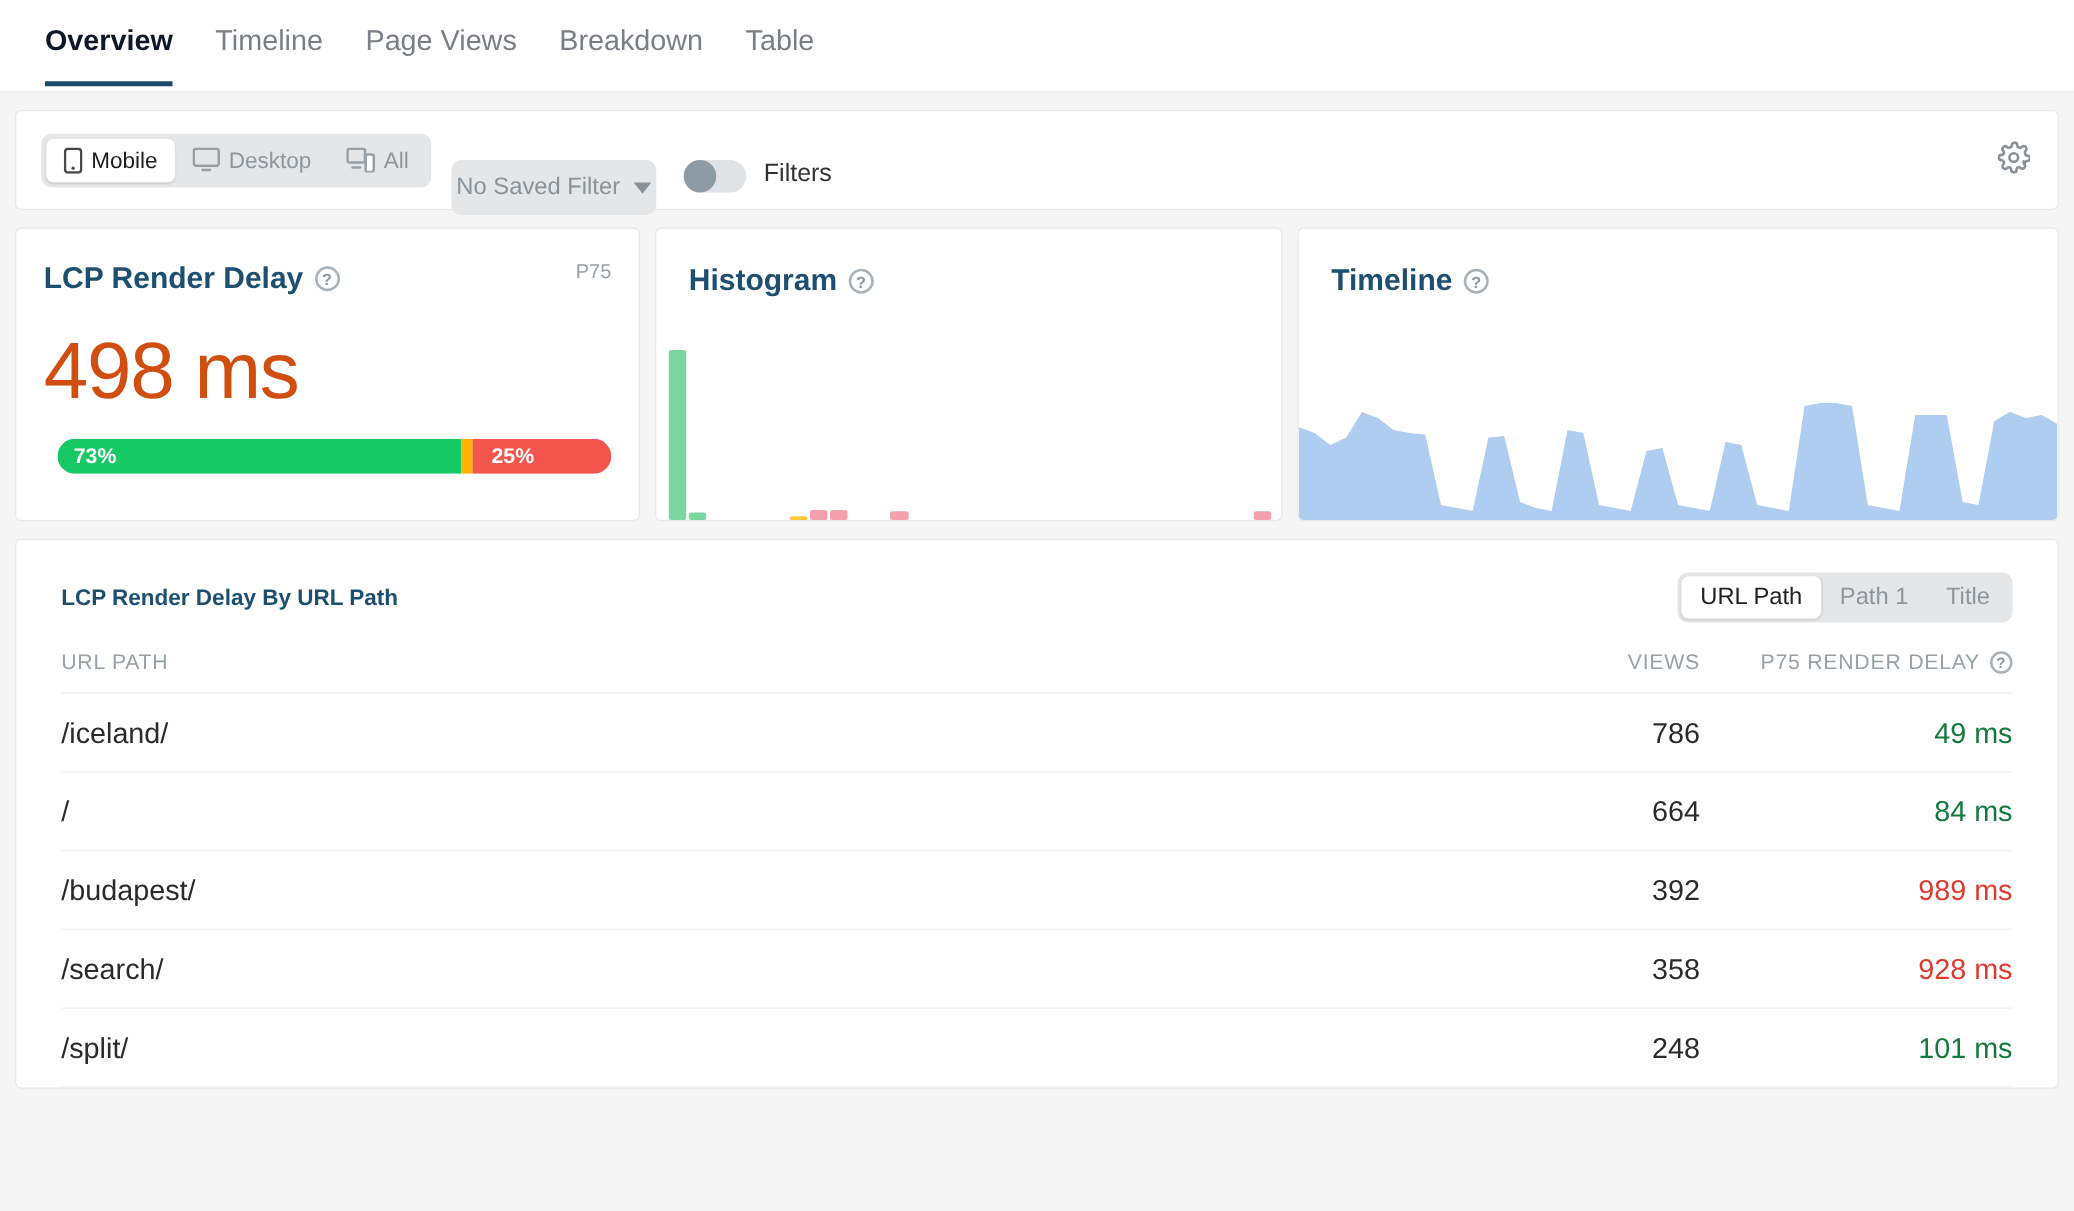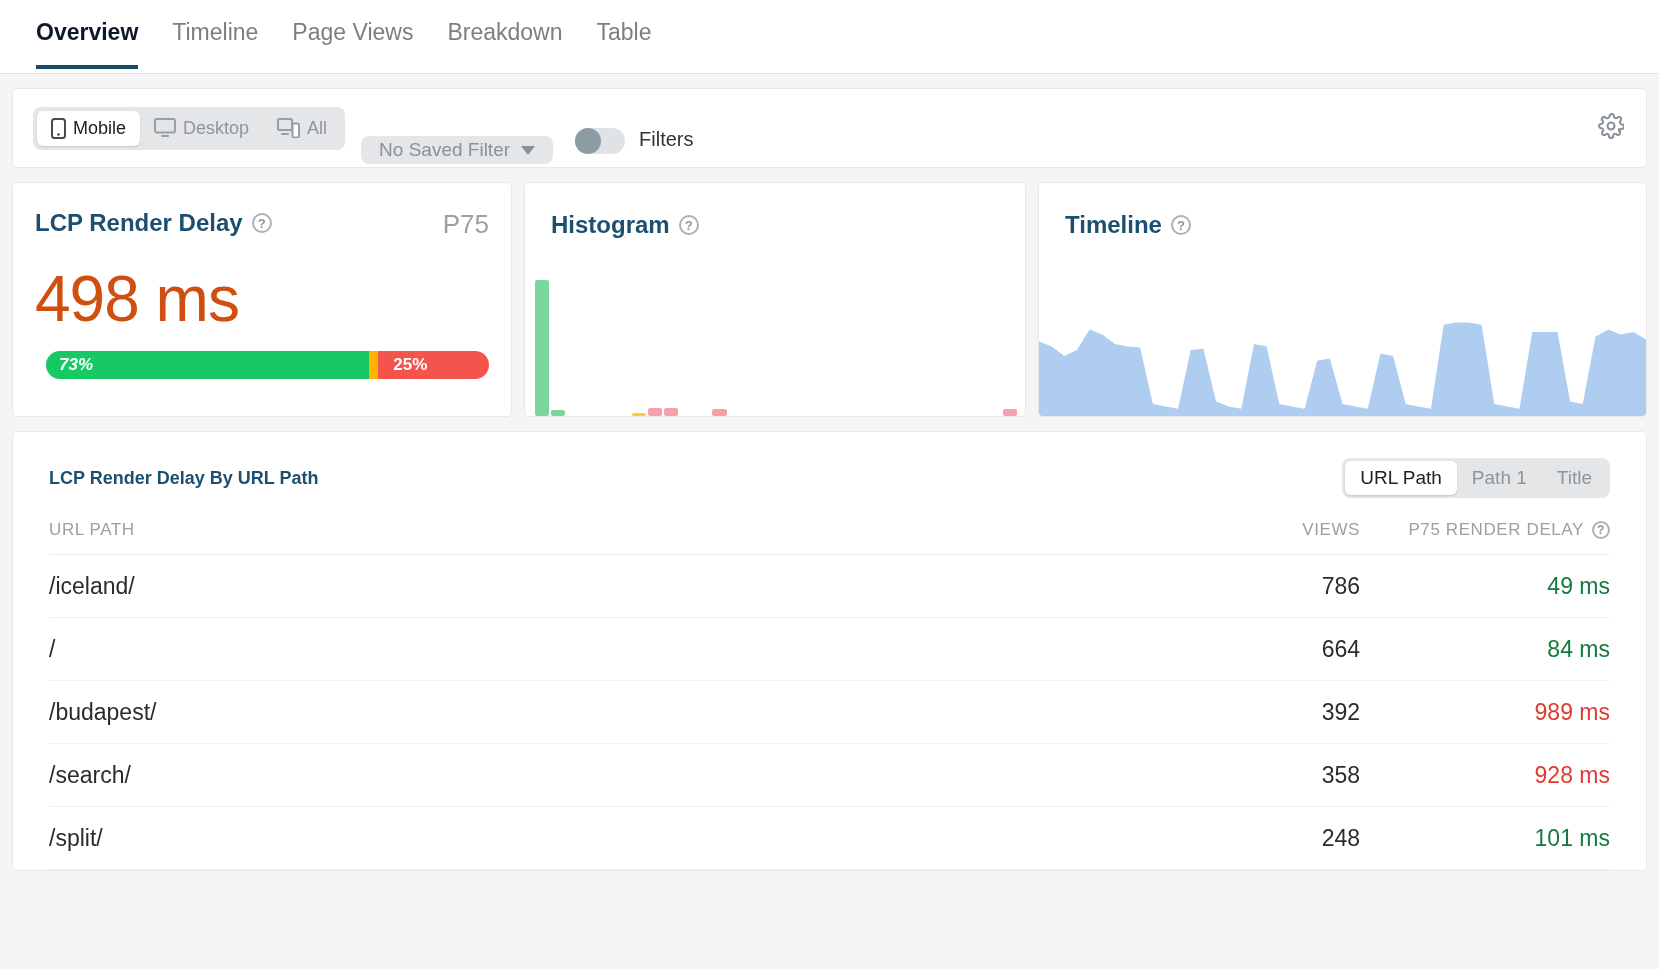--- a/index.html
+++ b/index.html
@@ -68,25 +68,25 @@
     background: #ffffff;
     color: #1c1c1c;
     box-shadow: 0 1px 2px rgba(0,0,0,.14);
   }
   .seg svg { display:block; }
 
   .saved-filter {
     margin-left: 16px;
     background: #e4e6e7;
     border-radius: 8px;
-    height: 28px;
+    height: 44px;
     display: flex;
     align-items: center;
     gap: 11px;
-    padding: 0 18px;
+    padding: 0 4px;
     font-size: 19px;
     color: #8a9299;
     cursor: pointer;
     margin-top: 44px;
   }
   .caret {
     width: 0; height: 0;
     border-left: 7px solid transparent;
     border-right: 7px solid transparent;
     border-top: 9px solid #8a9299;
@@ -130,21 +130,21 @@
 
   .card-title {
     font-size: 24px;
     font-weight: bold;
     color: #1d5070;
     display: flex;
     align-items: center;
     gap: 9px;
   }
   .card-head-row { display: flex; align-items: flex-start; justify-content: space-between; }
-  .p75 { font-size: 26px; color: #98a1a8; }
+  .p75 { font-size: 16px; color: #98a1a8; }
 
   .qmark {
     display: inline-flex; align-items: center; justify-content: center;
     width: 20px; height: 20px; border-radius: 50%;
     border: 2px solid #a9b2b8; color: #8d979e;
     font-size: 13px; font-weight: bold; line-height: 1;
     font-family: "Liberation Sans", sans-serif;
   }
   .qmark.sm { width: 18px; height: 18px; font-size: 12px; border-width: 2px; }
 
@@ -160,21 +160,21 @@
     left: 33px; right: 22px; bottom: 37px;
     height: 28px;
     border-radius: 14px;
     overflow: hidden;
     display: flex;
   }
   .bar .good {
     background: #17c964;
     display: flex; align-items: center;
     padding-left: 13px;
-    color: #fff; font-size: 17px; font-weight: bold; font-style: italic;
+    color: #fff; font-size: 17px; font-weight: bold;
   }
   .bar .mid { background: #ffb300; }
   .bar .poor {
     background: #f3544c;
     display: flex; align-items: center;
     padding-left: 15px;
     color: #fff; font-size: 17px; font-weight: bold;
     flex: 1;
   }
 

